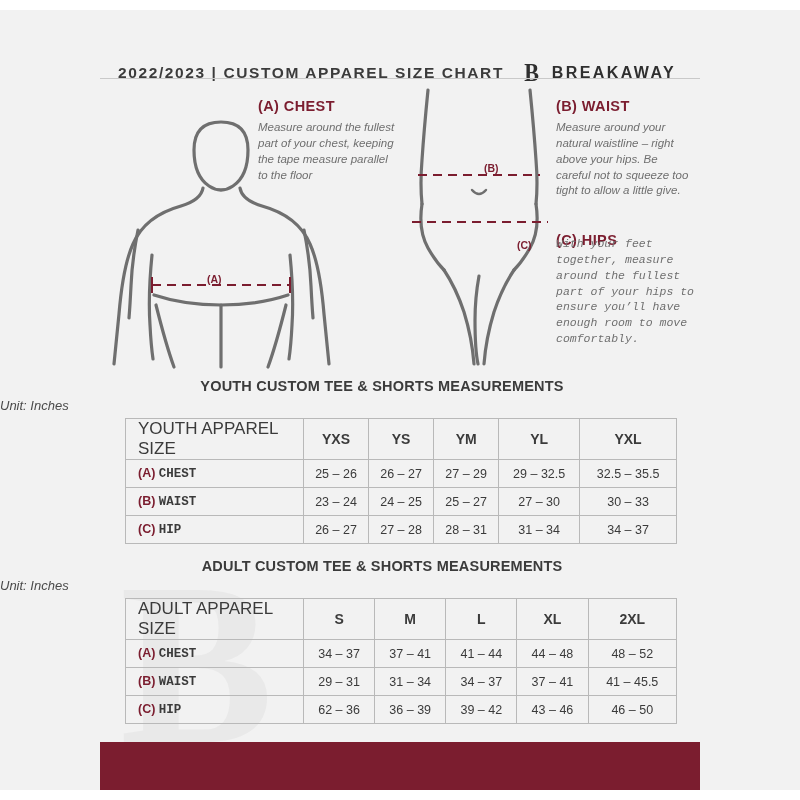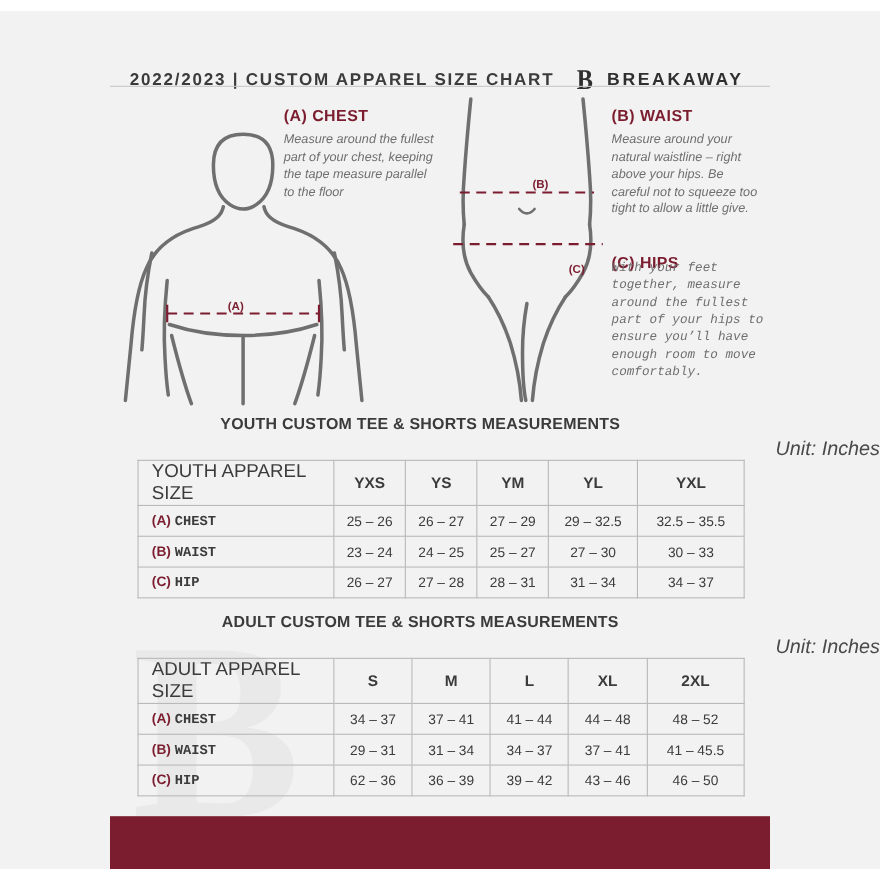--- a/index.html
+++ b/index.html
@@ -117,22 +117,22 @@
     width: 764px;
     text-align: center;
     font-size: 14.5px;
     font-weight: bold;
     color: #3b3b3b;
     letter-spacing: 0.2px;
   }
   .tbl-unit {
     position: absolute;
     width: 800px;
-    text-align: right;
-    font-size: 18px;
+    text-align: left;
+    font-size: 13px;
     font-style: italic;
     color: #4a4a4a;
   }
   table.size {
     position: absolute;
     left: 125px;
     width: 552px;
     border-collapse: collapse;
     background: transparent;
   }

